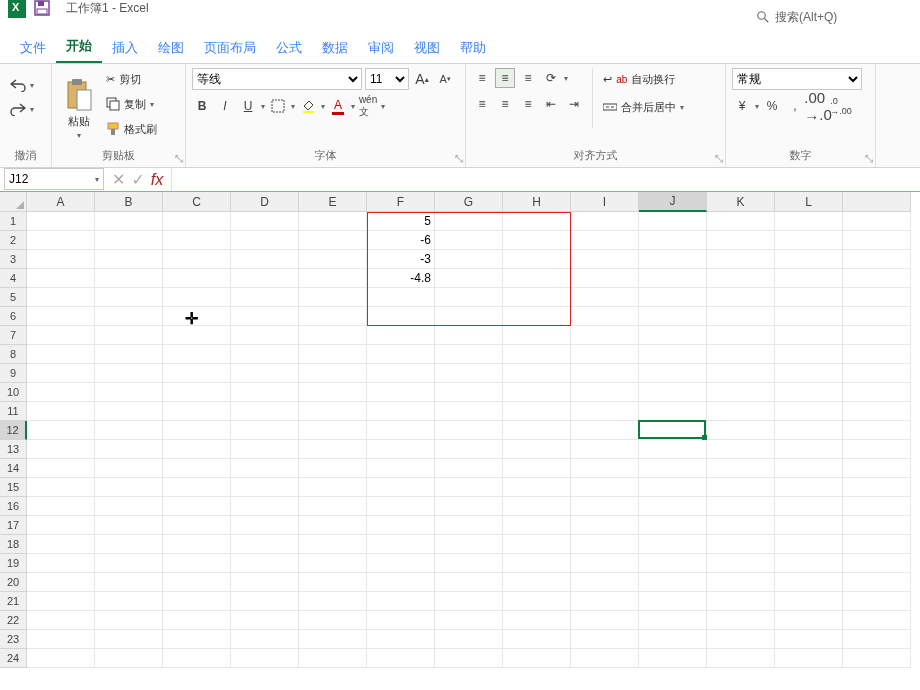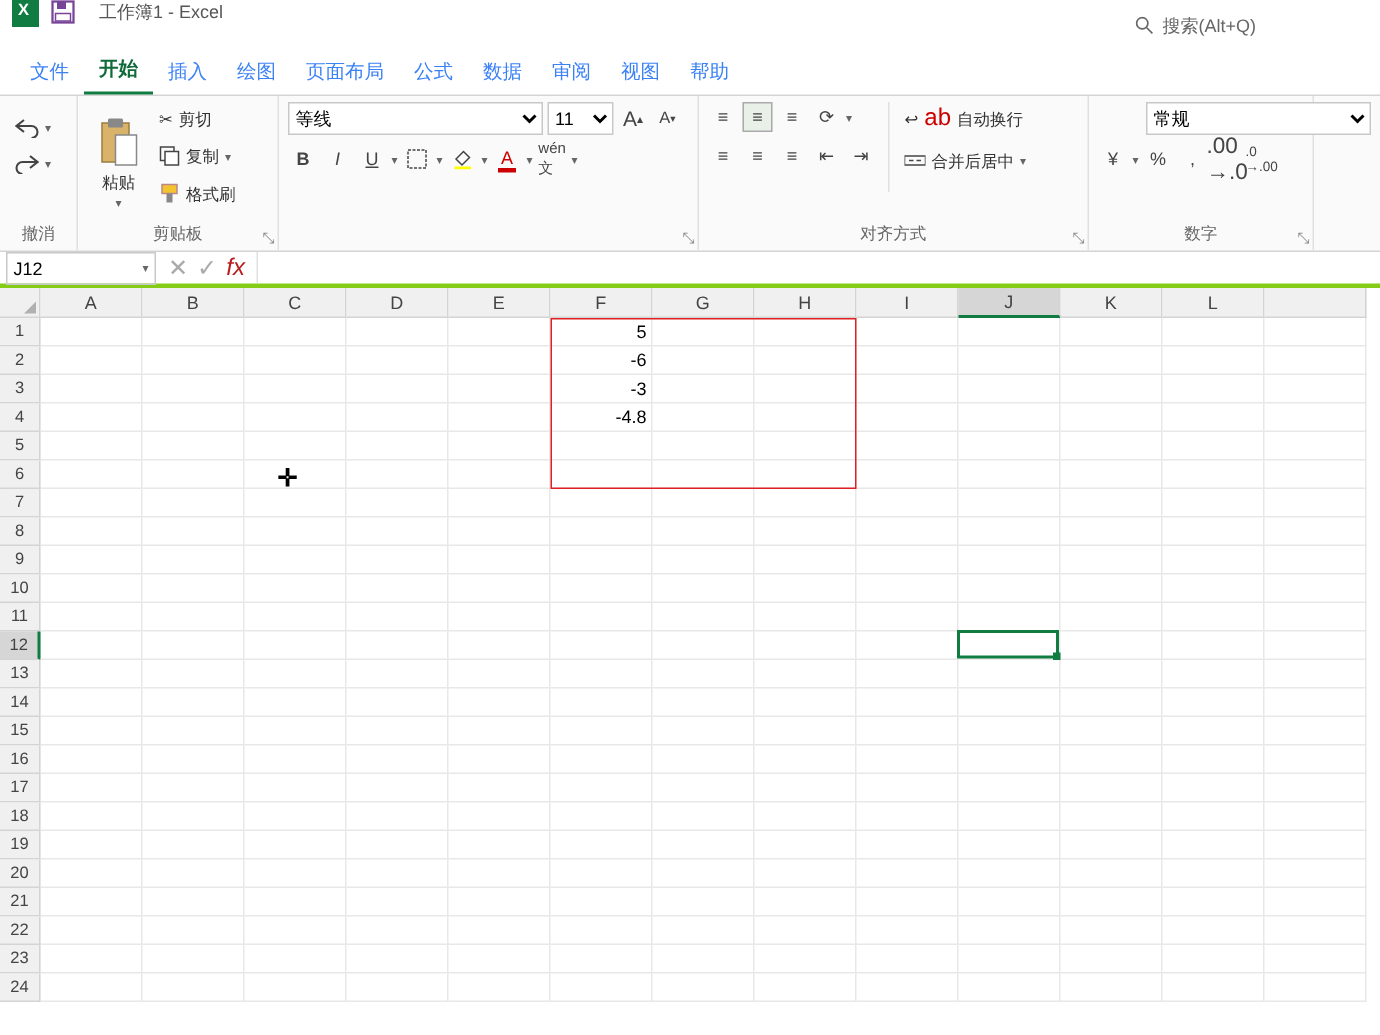--- a/index.html
+++ b/index.html
@@ -26,26 +26,26 @@
 .group-label { text-align: center; font-size: 11px; color: #666; padding-bottom: 2px; position: relative;}
 .dlgl { position:absolute; right:2px; bottom:2px; font-size:10px; color:#888;}
 .big-btn { display: flex; flex-direction: column; align-items: center; justify-content: flex-end; width: 42px; height: 72px; font-size: 11px; color: #333; gap: 2px;}
 .col { display: flex; flex-direction: column; gap: 3px; }
 .row { display: flex; align-items: center; gap: 3px; }
 .small-btn { display: flex; align-items: center; gap: 4px; font-size: 11px; color: #333; height: 22px; padding: 0 2px;}
 .dd { font-size: 8px; color: #666; }
 select, .combo { height: 22px; font-size: 12px; border: 1px solid #c8c8c8; background:#fff;}
 .font-name { width: 170px; }
 .font-size { width: 44px; }
-.num-fmt { width: 150px; margin-left: 32px; }
+.num-fmt { width: 130px; }
 .btn16 { width: 20px; height: 20px; display:inline-flex; align-items:center; justify-content:center; font-size:12px; color:#444; border:1px solid transparent;}
 .sep{width:1px;height:60px;background:#e0e0e0;margin:0 4px;}
 
 
-.fx-bar { height: 24px; display: flex; align-items: center; border-bottom: 3px solid #84cc16; }
+.fx-bar { height: 24px; display: flex; align-items: flex-start; border-bottom: 1px solid #84cc16; }
 .name-box { width: 100px; height: 22px; border: 1px solid #c8c8c8; margin-left: 4px; font-size: 12px; padding: 0 4px; display:flex; align-items:center; justify-content:space-between;}
 .fx-ctrls { display: flex; align-items: center; gap: 6px; padding: 0 8px; border-right:1px solid #e0e0e0; height:100%;}
 .fx-input { flex: 1; height: 100%; padding: 0 6px; font-size: 12px; }
 
 
 .grid-wrap { position: relative; }
 .corner { position:absolute; left:0; top:0; width:27px; height:20px; background:#f0f0f0; border-right:1px solid #d4d4d4; border-bottom:1px solid #d4d4d4;}
 .corner::before{content:""; position:absolute; right:2px; bottom:2px; width:0;height:0;border-left:8px solid transparent; border-bottom:8px solid #b0b0b0;}
 .col-headers { position:absolute; left:27px; top:0; height:20px; display:flex; }
 .ch { width:68px; height:20px; background:#f0f0f0; border-right:1px solid #d4d4d4; border-bottom:1px solid #d4d4d4; font-size:12px; color:#444; display:flex; align-items:center; justify-content:center;}
@@ -185,20 +185,21 @@
           </span>
           <span class="dd">▾</span>
         <span class="btn16">
             <span style="color:#c00;border-bottom:3px solid #c00;padding:0 2px">A</span>
           </span>
           <span class="dd">▾</span>
         <span class="btn16" style="font-size:10px">wén<br>文</span>
           <span class="dd">▾</span>
       </div>
     </div>
+    <div class="group-label">字体</div>
     <span class="dlgl">⤡</span>
   </div>
 
   <div class="group" style="width:260px">
     <div class="group-body">
       <div class="col" style="gap:6px">
         <div class="row">
           <span class="btn16">≡</span>
           <span class="btn16" style="border:1px solid #aaa;background:#e8f0e8">≡</span>
           <span class="btn16">≡</span>
@@ -210,21 +211,21 @@
           <span class="btn16">≡</span>
           <span class="btn16">≡</span>
           <span class="btn16">⇤</span>
           <span class="btn16">⇥</span>
         </div>
       </div>
       <div class="sep"></div>
       <div class="col" style="gap:6px">
         <div class="small-btn">
             <span>↩</span>
-            <span style="font-size:16px;color:#c00">ab</span>
+            <span style="font-size:10px;color:#c00">ab</span>
             <span>自动换行</span>
           </div>
         <div class="small-btn">
             <svg width="14" height="12" viewBox="0 0 14 12">
               <rect x="0" y="3" width="14" height="6" fill="none" stroke="#444"></rect>
               <path d="M3 6 h3 M11 6 h-3" stroke="#444"></path>
             </svg>
             <span>合并后居中</span>
             <span class="dd">▾</span>
           </div>

